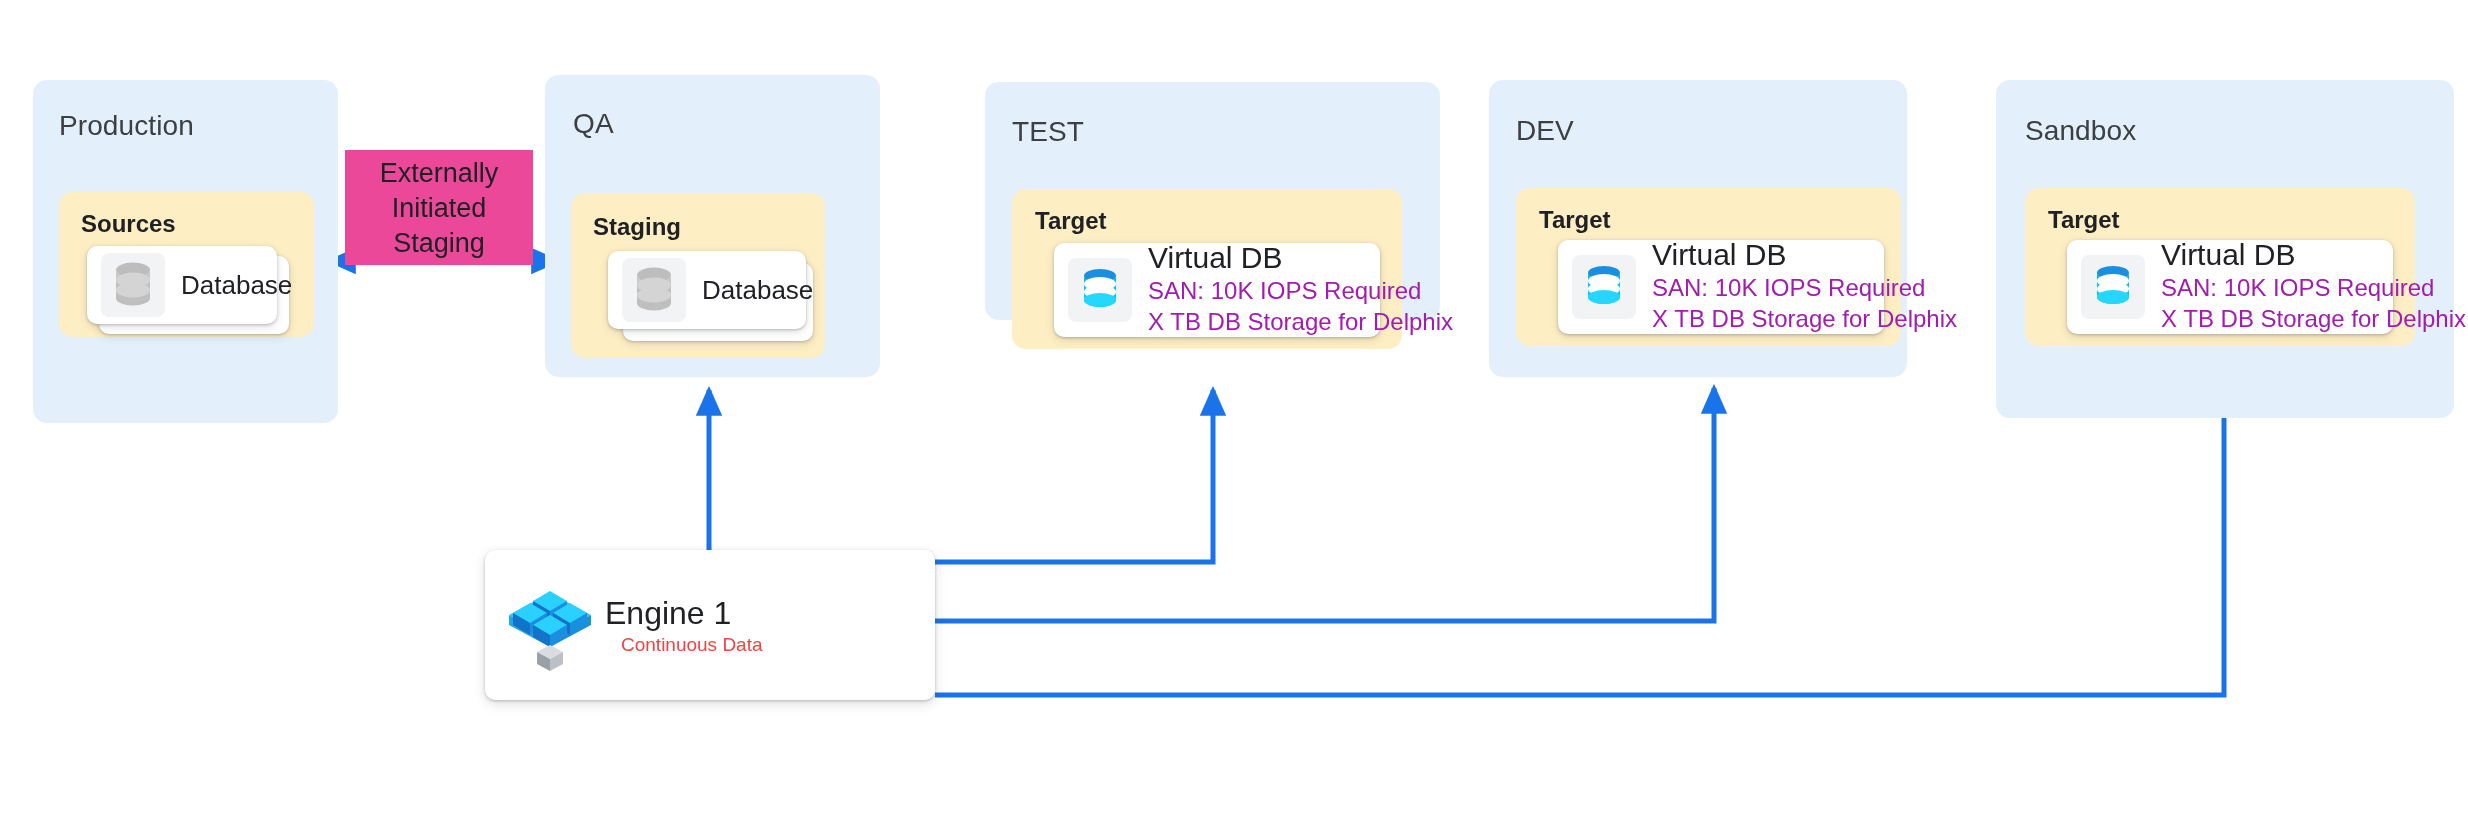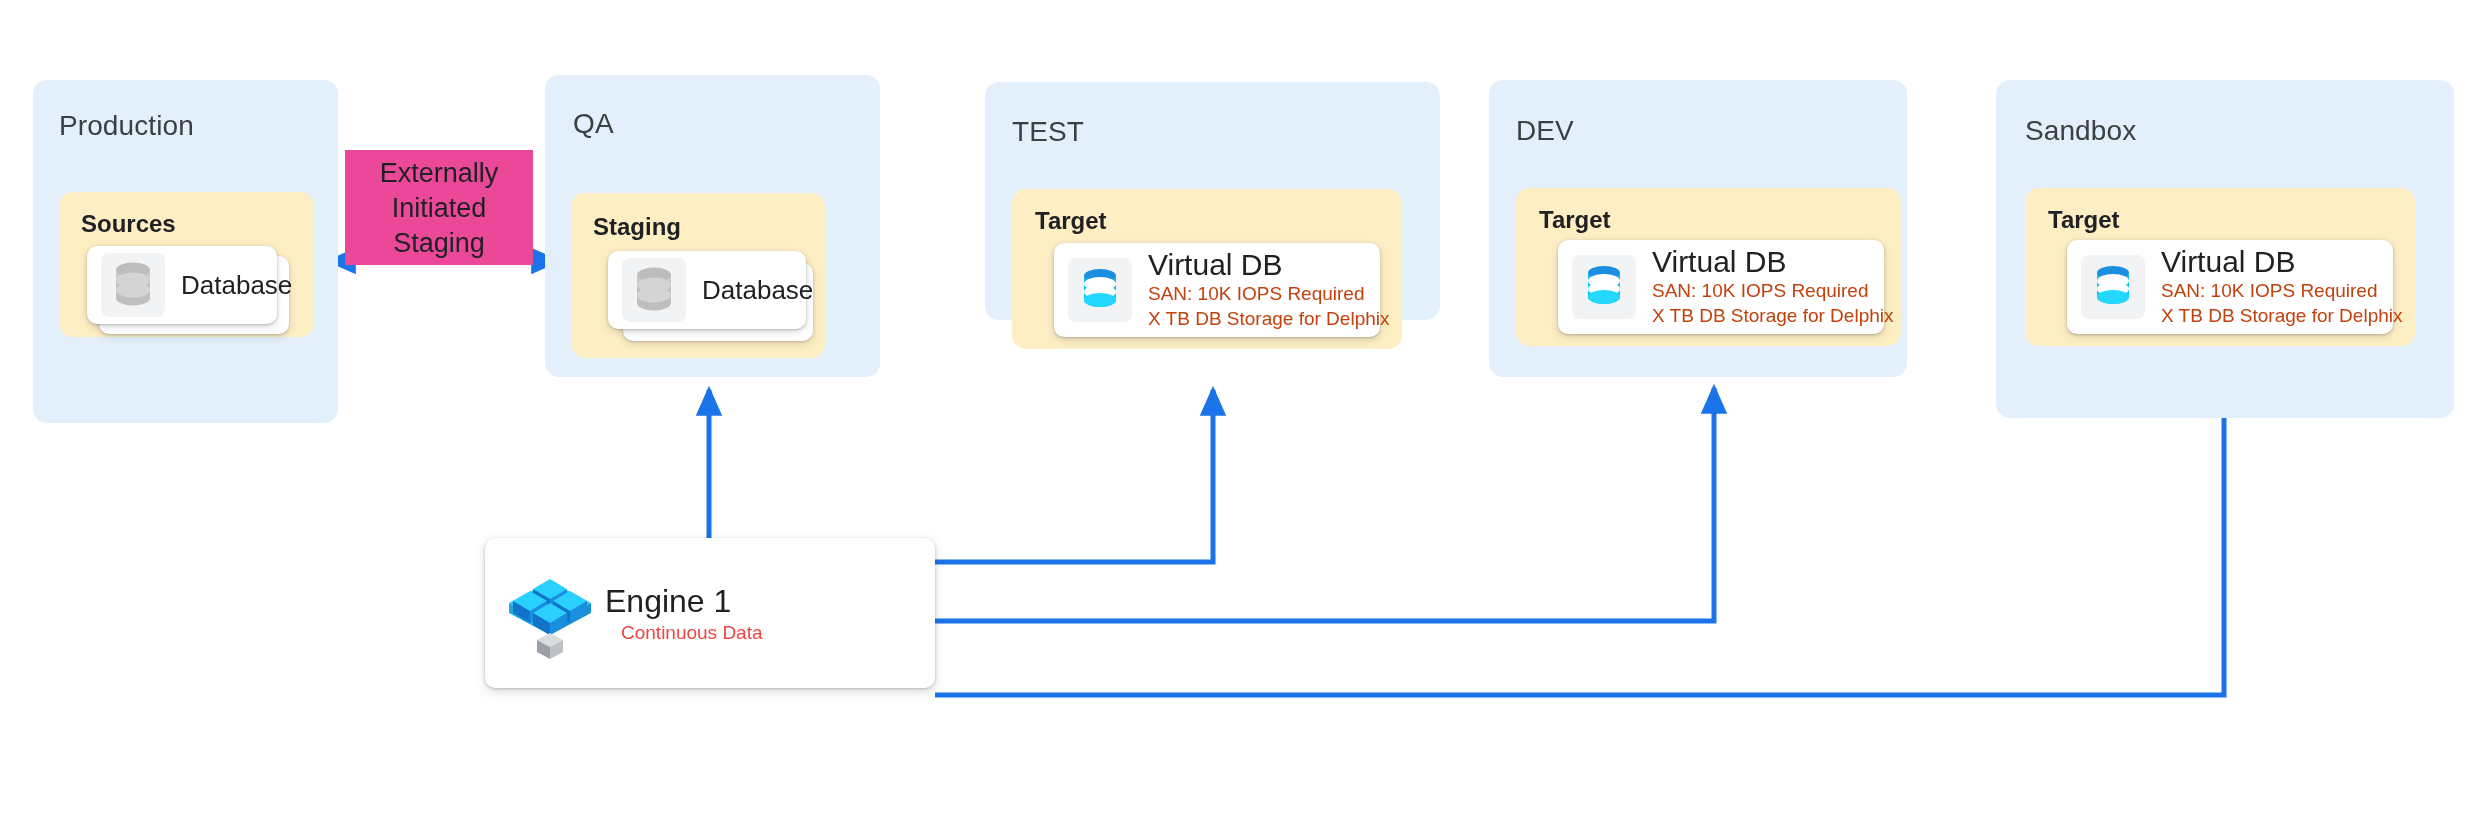--- a/index.html
+++ b/index.html
@@ -65,26 +65,26 @@
     width:64px;height:64px;
     background:#f1f3f4;
     border-radius:8px;
     margin-left:14px;
     flex:0 0 auto;
     display:flex;align-items:center;justify-content:center;
   }
   .card-text{margin-left:16px;display:flex;flex-direction:column;justify-content:center;}
   .card-title-lg{font-size:30px;color:#202124;line-height:1.08;white-space:nowrap;font-weight:400;}
   .card-title-sm{font-size:26px;color:#202124;white-space:nowrap;font-weight:400;}
-  .card-sub{font-size:19px;color:#c2410c;line-height:1.32;white-space:nowrap;font-weight:400;}
+  .card-sub{font-size:24px;color:#a21caf;line-height:1.32;white-space:nowrap;font-weight:400;}
 
   
   #engine-card{
     position:absolute;
-    left:485px;top:538px;width:450px;height:150px;
+    left:485px;top:550px;width:450px;height:150px;
     background:#ffffff;border-radius:10px;
     box-shadow:0 1px 3px rgba(60,64,67,.30), 0 4px 12px rgba(60,64,67,.16);
     display:flex;align-items:center;
     z-index:5;
   }
   #engine-card .eng-ico{width:90px;height:96px;margin-left:20px;flex:0 0 auto;}
   #engine-card .eng-text{margin-left:10px;display:flex;flex-direction:column;}
   .eng-name{font-size:32px;color:#202124;line-height:1.22;white-space:nowrap;}
   .eng-sub{font-size:19px;color:#ef4444;line-height:1.22;white-space:nowrap;margin-left:16px;}
 

